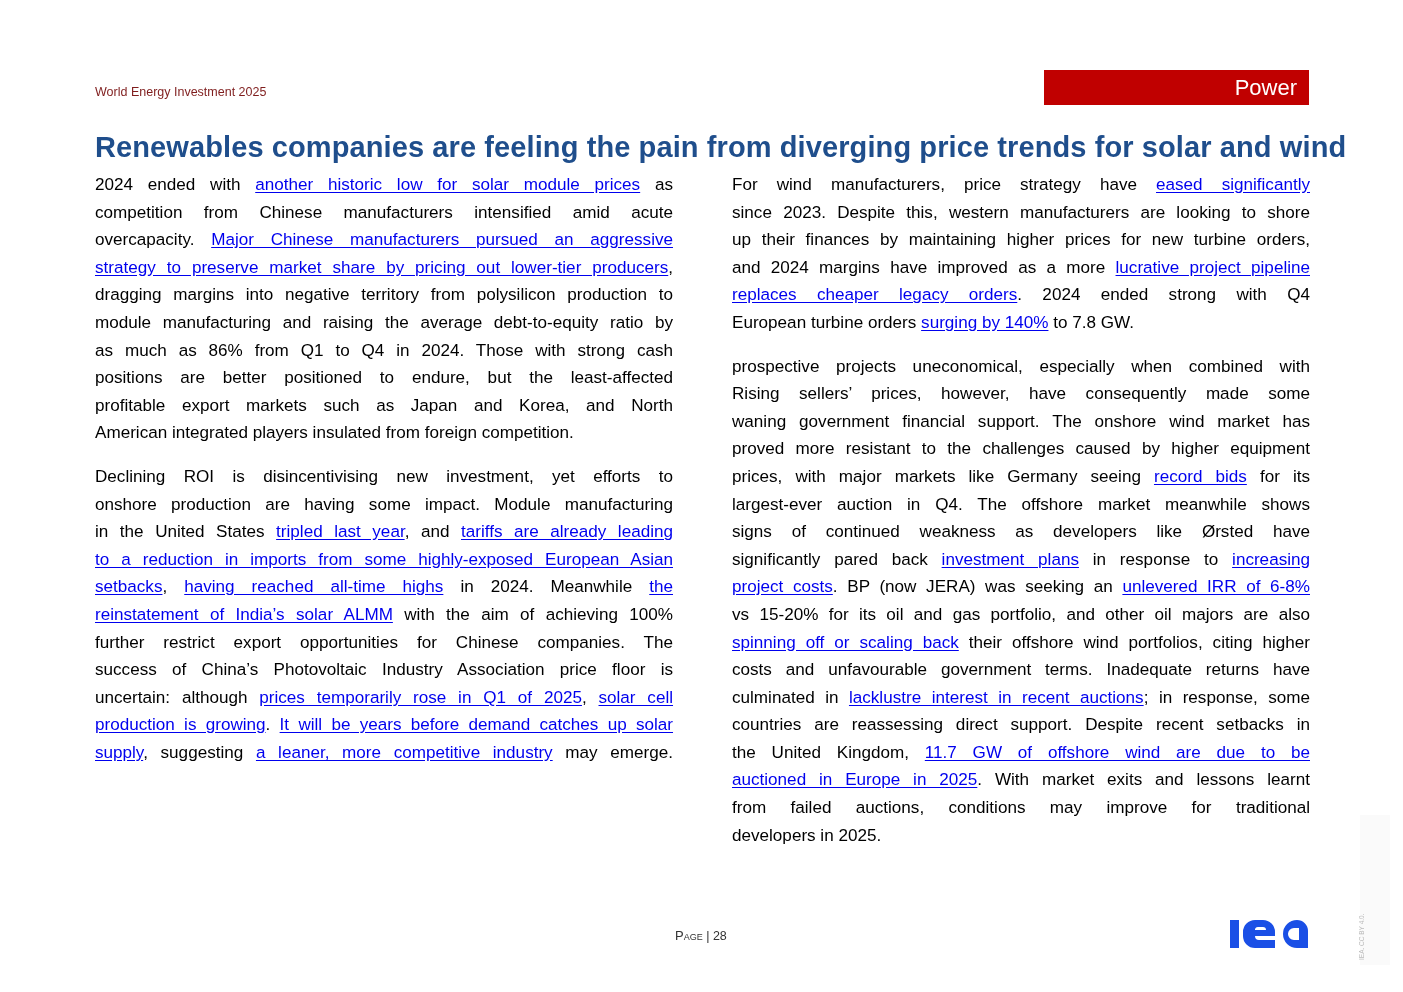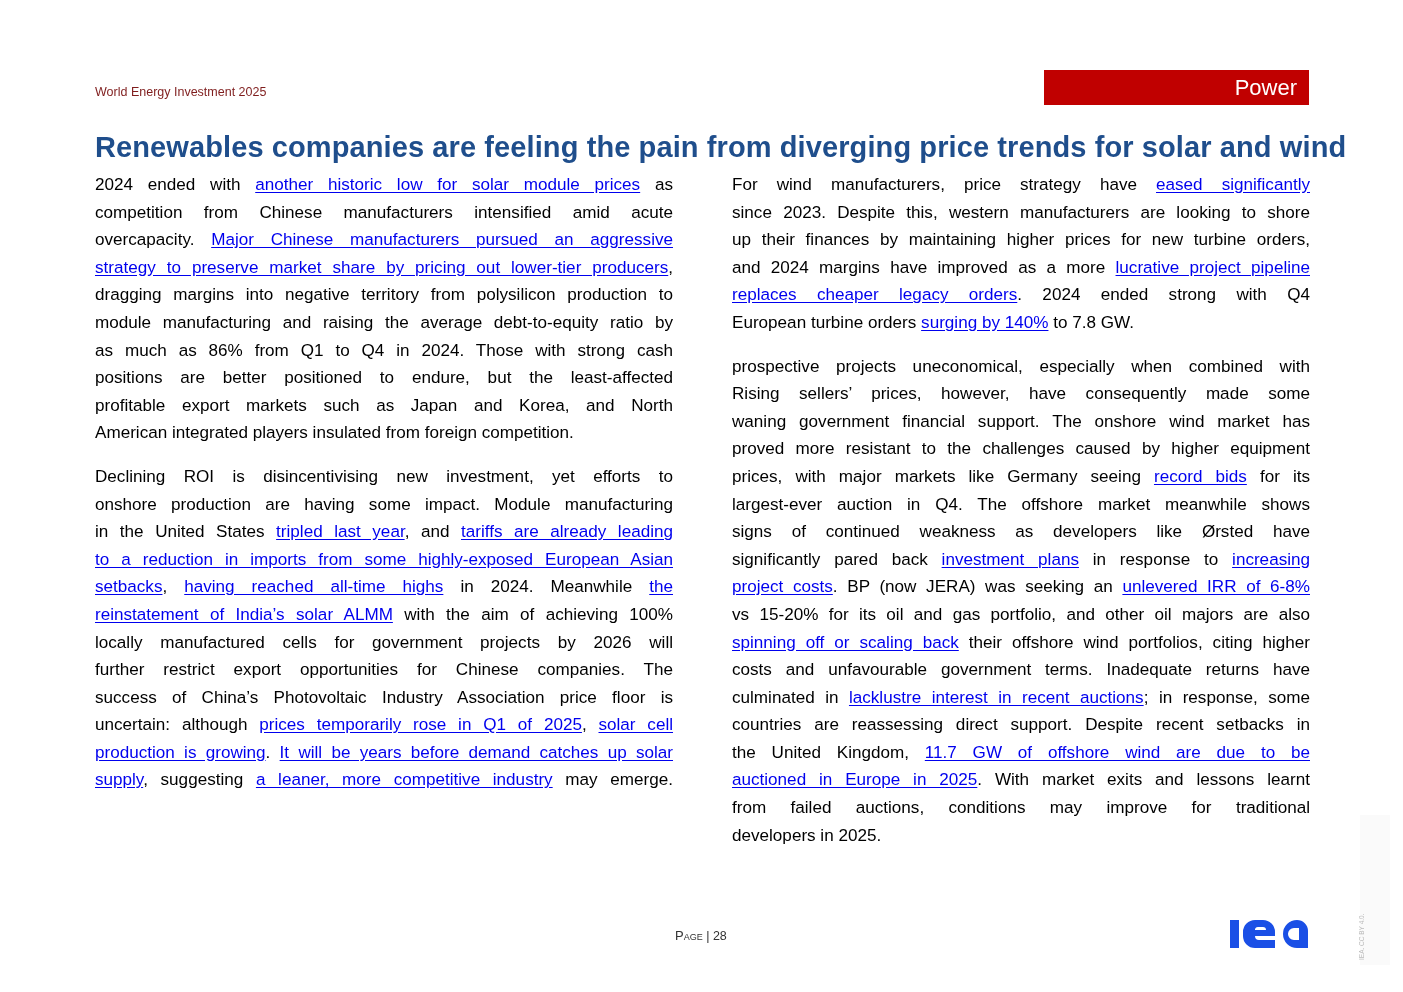--- a/index.html
+++ b/index.html
@@ -45,21 +45,20 @@
       <span class="line" style="white-space: normal;"><span>profitable export markets such as Japan and Korea, and North</span></span>
       <span class="line last" style="white-space: normal;"><span>American integrated players insulated from foreign competition.</span></span>
     </p>
     <p class="para">
       <span class="line" style="white-space: normal;"><span>Declining ROI is disincentivising new investment, yet efforts to</span></span>
       <span class="line" style="white-space: normal;"><span>onshore production are having some impact. Module manufacturing</span></span>
       <span class="line" style="white-space: normal;"><span>in the United States </span><a class="link">tripled last year</a><span>, and </span><a class="link">tariffs are already leading</a></span>
       <span class="line" style="white-space: normal;"><a class="link">to a reduction in imports from some highly-exposed European Asian</a></span>
       <span class="line" style="white-space: normal;"><a class="link">setbacks</a><span>, </span><a class="link">having reached all-time highs</a><span> in 2024. Meanwhile </span><a class="link">the</a></span>
       <span class="line" style="white-space: normal;"><a class="link">reinstatement of India’s solar ALMM</a><span> with the aim of achieving 100%</span></span>
-      <span class="line" style="white-space: normal;"><span>locally manufactured cells for government projects by 2026 will</span></span>
       <span class="line" style="white-space: normal;"><span>further restrict export opportunities for Chinese companies. The</span></span>
       <span class="line" style="white-space: normal;"><span>success of China’s Photovoltaic Industry Association price floor is</span></span>
       <span class="line" style="white-space: normal;"><span>uncertain: although </span><a class="link">prices temporarily rose in Q1 of 2025</a><span>, </span><a class="link">solar cell</a></span>
       <span class="line" style="white-space: normal;"><a class="link">production is growing</a><span>. </span><a class="link">It will be years before demand catches up solar</a></span>
       <span class="line" style="white-space: normal;"><a class="link">supply</a><span>, suggesting </span><a class="link">a leaner, more competitive industry</a><span> may emerge.</span></span>
     </p>
   </div>
 <div class="col col-right">
     <p class="para">
       <span class="line" style="white-space: normal;"><span>For wind manufacturers, price strategy have </span><a class="link">eased significantly</a></span>

